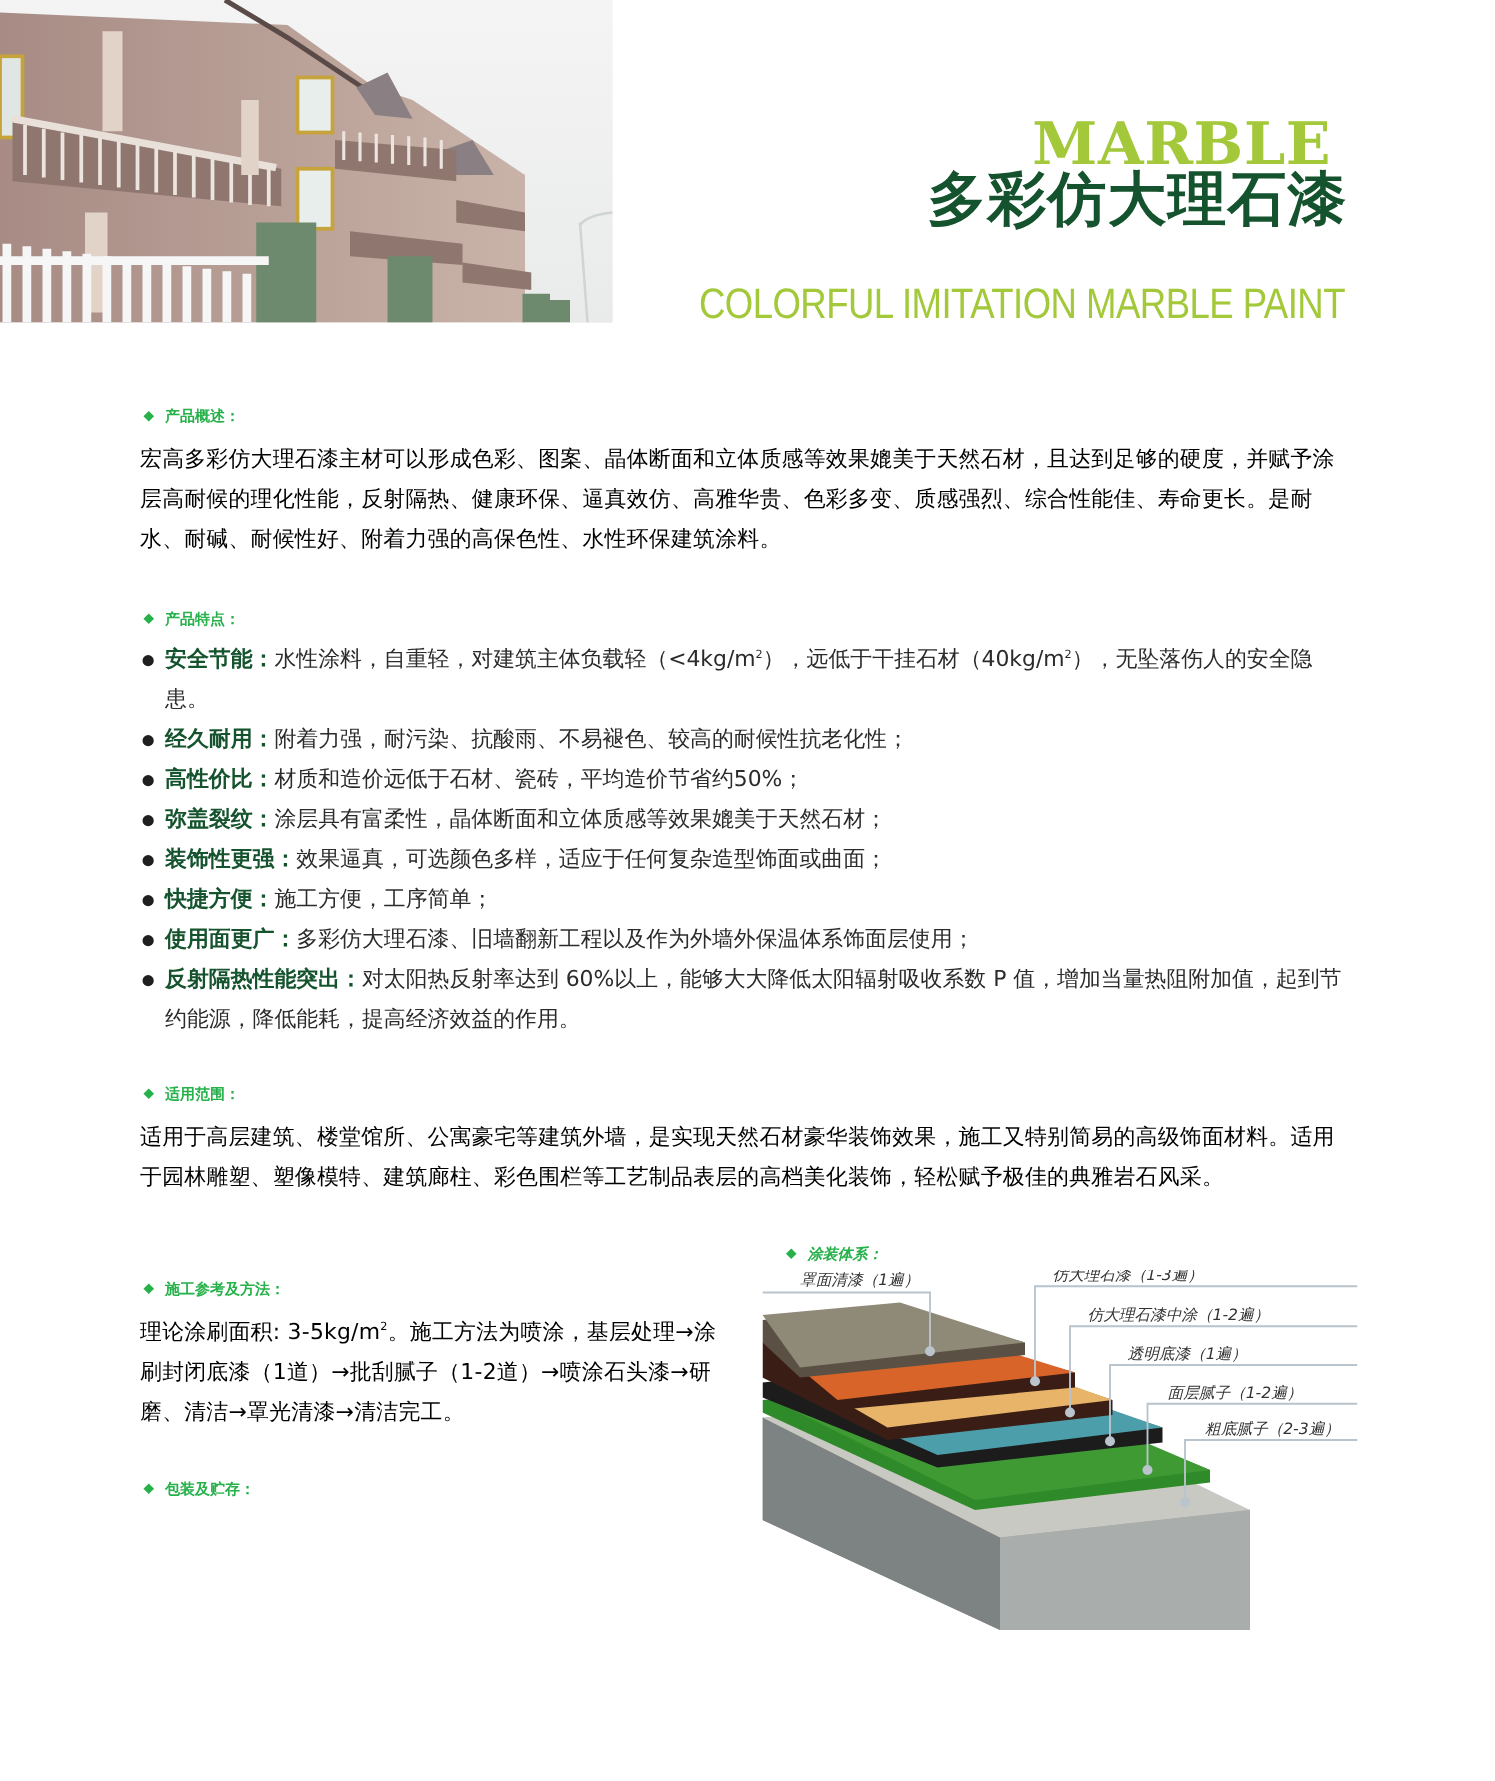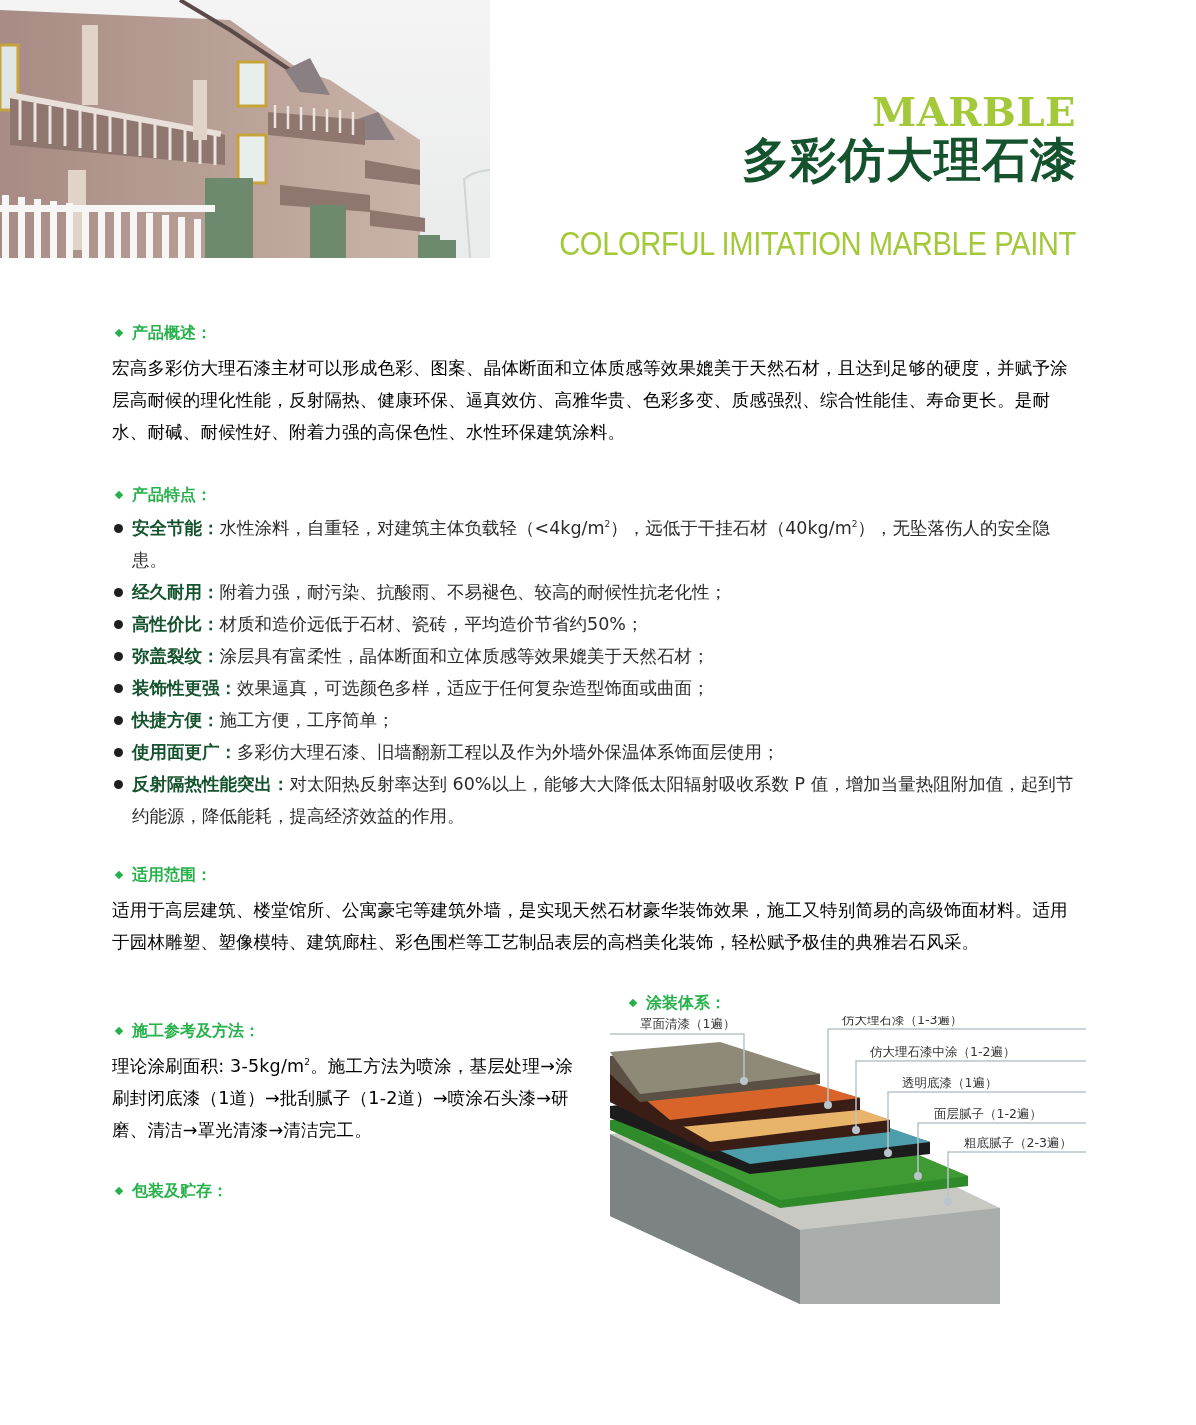--- a/index.html
+++ b/index.html
@@ -8,40 +8,40 @@
 
     
     .hero-photo {
       position: absolute; left: 0; top: 0; width: 490px; height: 258px; overflow: hidden;
       background: linear-gradient(180deg, #f3f3f3 0%, #eeeeee 60%, #e6e6e6 100%);
     }
     .hero-photo svg { display: block; width: 100%; height: 100%; }
 
     
     .title-marble {
-      position: absolute; right: 120px; top: 88px;
+      position: absolute; right: 131px; top: 88px;
       font-family: "DejaVu Serif", "Liberation Serif", serif; font-weight: bold;
-      font-size: 40px; letter-spacing: 0.5px; color: #a3c93a;
+      font-size: 47px; letter-spacing: 0.5px; color: #a3c93a;
     }
     .title-cn {
       position: absolute; right: 118px; top: 140px;
       font-family: Liberation Mono, monospace; font-weight: bold;
       font-size: 47px; letter-spacing: 1px; color: #14532d; line-height: 1;
     }
     .title-en {
       position: absolute; right: 120px; top: 224px;
       font-family: "Liberation Sans", "DejaVu Sans", sans-serif; font-weight: normal;
       font-size: 34px; letter-spacing: -0.5px; color: #a3c93a; transform: scaleX(0.86); transform-origin: right center;
     }
 
     
     .section { position: absolute; left: 112px; }
     .sec-head {
       display: flex; align-items: center; gap: 6px;
-      color: #27b14b; font-weight: bold; font-size: 16px; height: 26px;
+      color: #27b14b; font-weight: bold; font-size: 12px; height: 26px;
     }
     .sec-head .diamond {
       display: inline-block; width: 6px; height: 6px; background: #27b14b; transform: rotate(45deg); margin: 0 4px 0 4px;
     }
     .para { font-size: 17.5px; line-height: 32px; color: #000000; letter-spacing: 0.2px; }
 
     .s-overview { top: 320px; width: 970px; }
     .s-overview .para { margin-top: 6px; }
 
     .s-features { top: 482px; width: 970px; }
@@ -57,21 +57,21 @@
 
     .s-method { top: 1018px; width: 470px; }
     .s-method .para { margin-top: 6px; }
 
     .s-package { top: 1178px; width: 470px; }
     .s-package .para { margin-top: 6px; }
 
     sup { font-size: 9px; vertical-align: super; line-height: 0; }
 
     
-    .s-coating { position: absolute; left: 626px; top: 990px; width: 460px; height: 320px; }
+    .s-coating { position: absolute; left: 626px; top: 990px; width: 460px; height: 320px; font-style: italic; }
     .s-coating .sec-head { position: absolute; left: 0; top: 0; }
     .coating-diagram { position: absolute; left: -16px; top: 26px; width: 476px; height: 290px; }
     .layer-label { font-family: "DejaVu Sans", sans-serif; font-size: 12.5px; fill: #333333; }
   </style>
 </head>
 <body>
 
 <div class="hero-photo">
   <svg viewBox="0 0 490 258" preserveAspectRatio="none">
     <defs>

